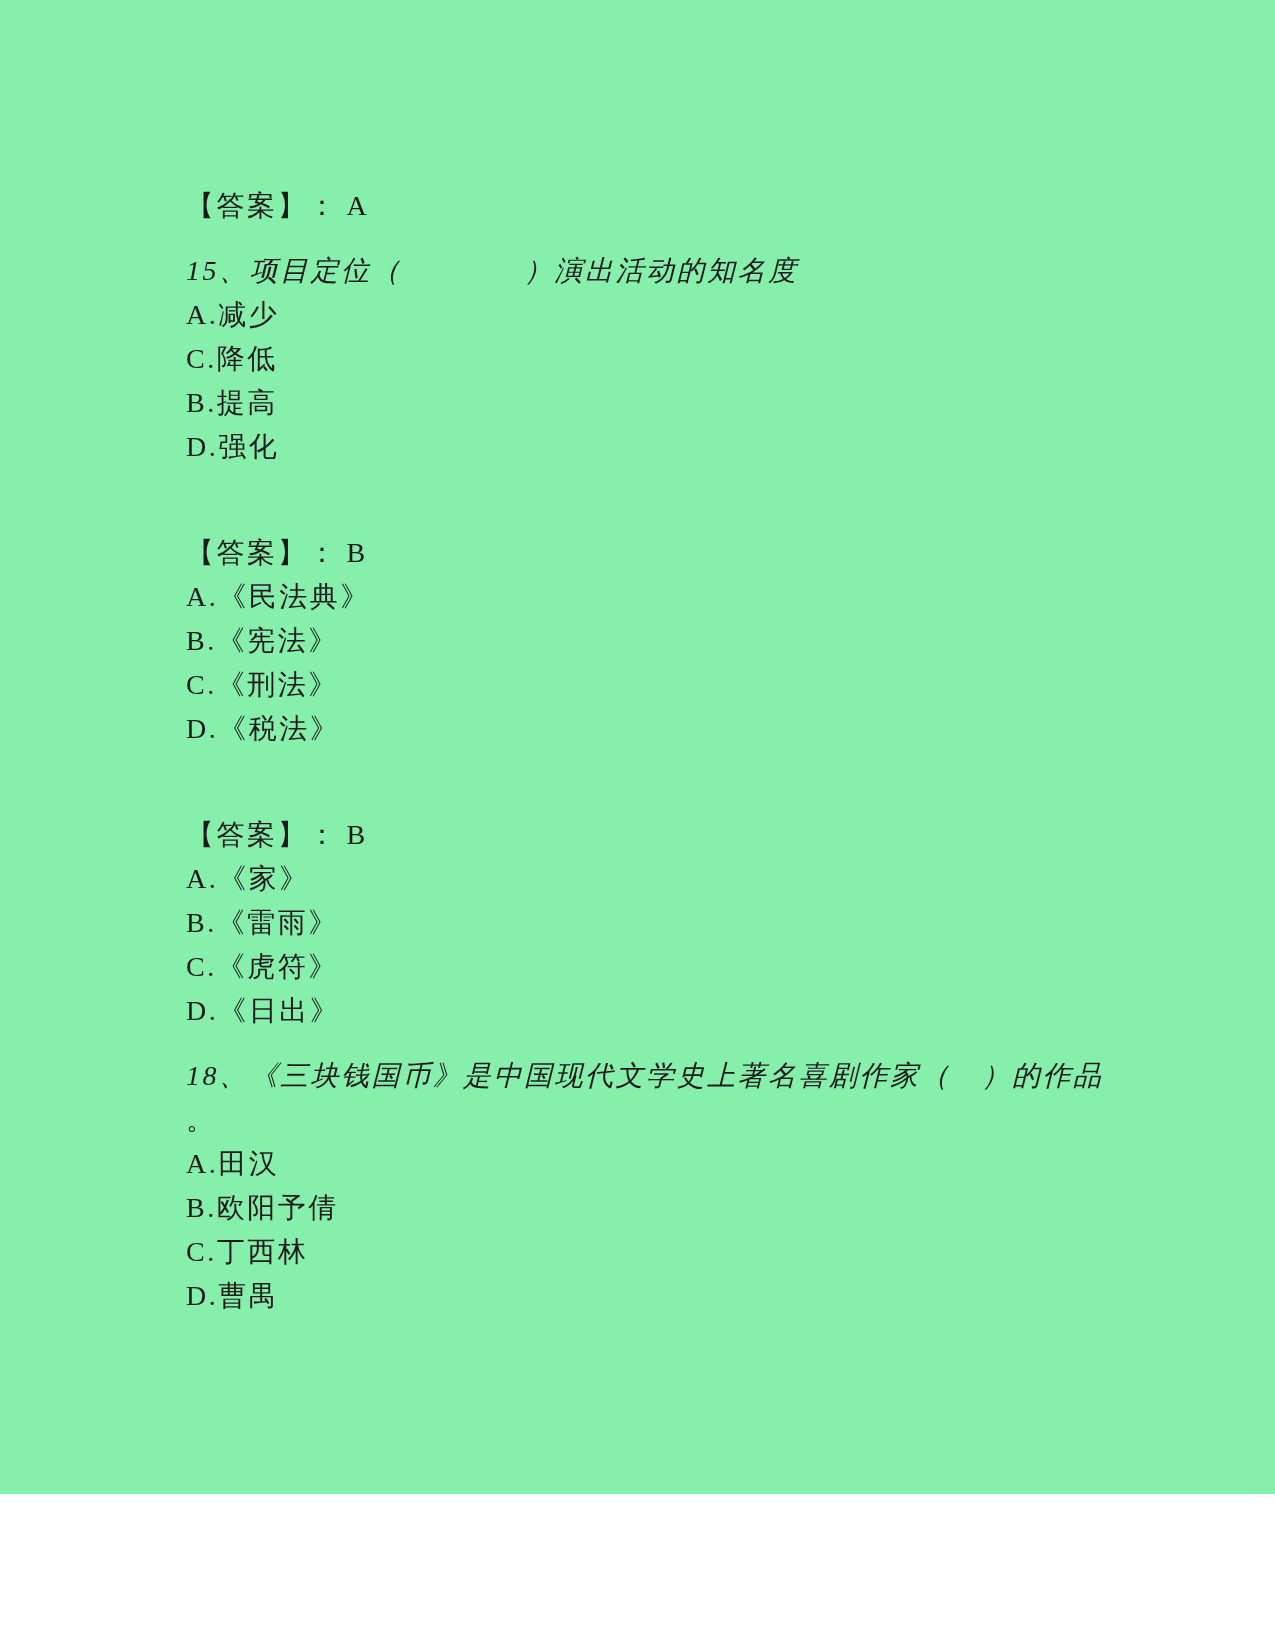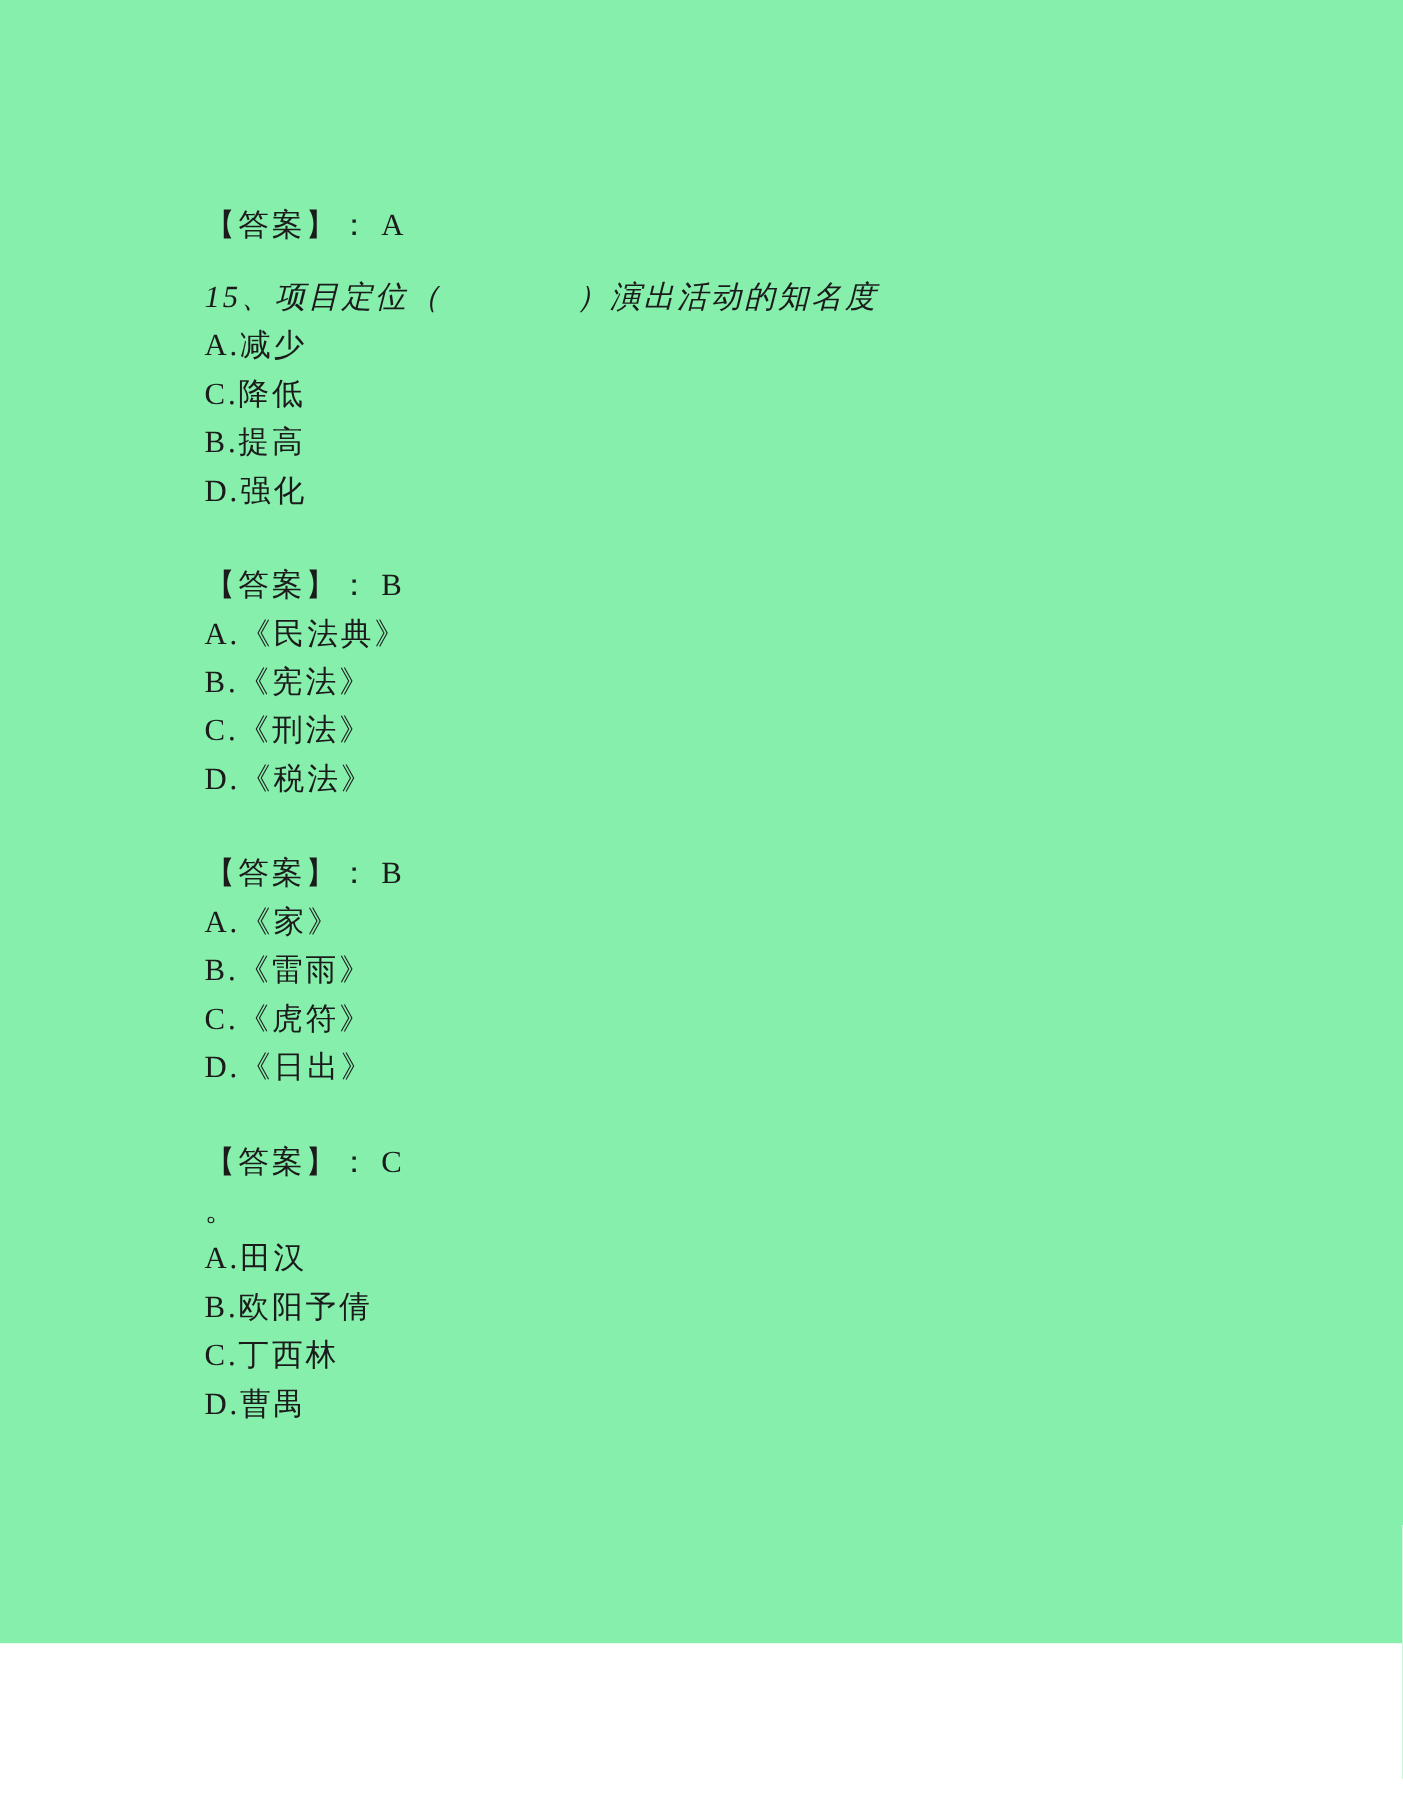--- a/index.html
+++ b/index.html
@@ -23,21 +23,21 @@
   .line {
     margin: 0;
     padding: 0;
     font-family: "Liberation Serif", "DejaVu Serif", serif;
     font-size: 28px;
     line-height: 44px;
     color: #1b1b1b;
     letter-spacing: 2.5px;
     white-space: nowrap;
   }
-  .answer { margin-top: 42px; }
+  .answer { margin-top: 62px; }
   .answer.first { margin-top: 0; }
   .title { margin-top: 21px; font-style: italic; }
   .ans-value { margin-left: 8px; }
 </style>
 </head>
 <body>
 
 <div class="page">
   <div class="content">
 
@@ -56,22 +56,22 @@
     <p class="line option">C.《刑法》</p>
     <p class="line option">D.《税法》</p>
 
     <p class="line answer"><span class="ans-label">【答案】：</span><span class="ans-value">B</span></p>
 
     <p class="line option">A.《家》</p>
     <p class="line option">B.《雷雨》</p>
     <p class="line option">C.《虎符》</p>
     <p class="line option">D.《日出》</p>
 
-    <p class="line answer"><span class="ans-label">【答案】：</span><span class="ans-value">C</span></p>
 
+    <p class="line title"><span>18、</span><span>《三块钱国币》是中国现代文学史上著名喜剧作家（　）的作品</span></p>
     <p class="line title-wrap">。</p>
     <p class="line option">A.田汉</p>
     <p class="line option">B.欧阳予倩</p>
     <p class="line option">C.丁西林</p>
     <p class="line option">D.曹禺</p>
 
   </div>
 </div>
 
 </body></html>

